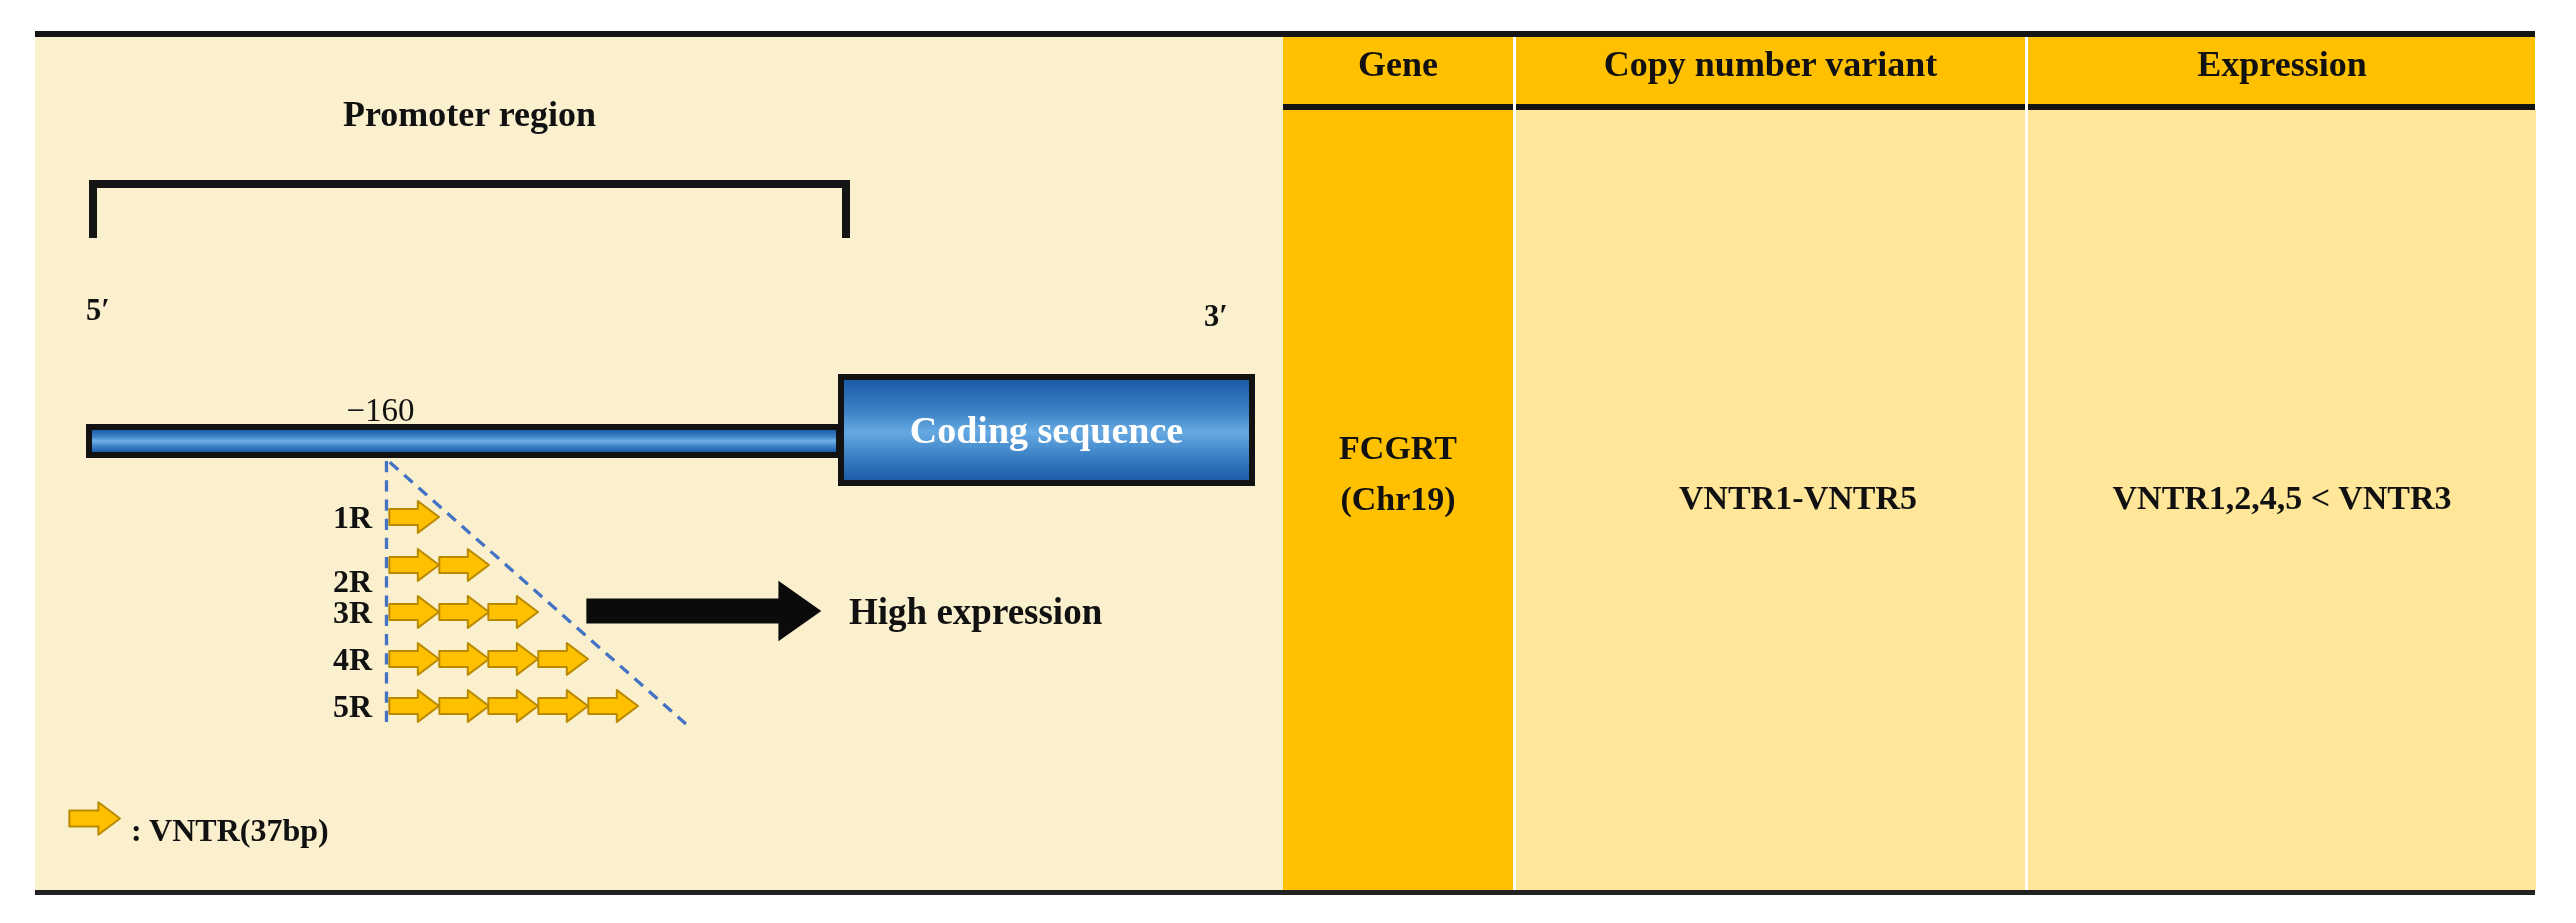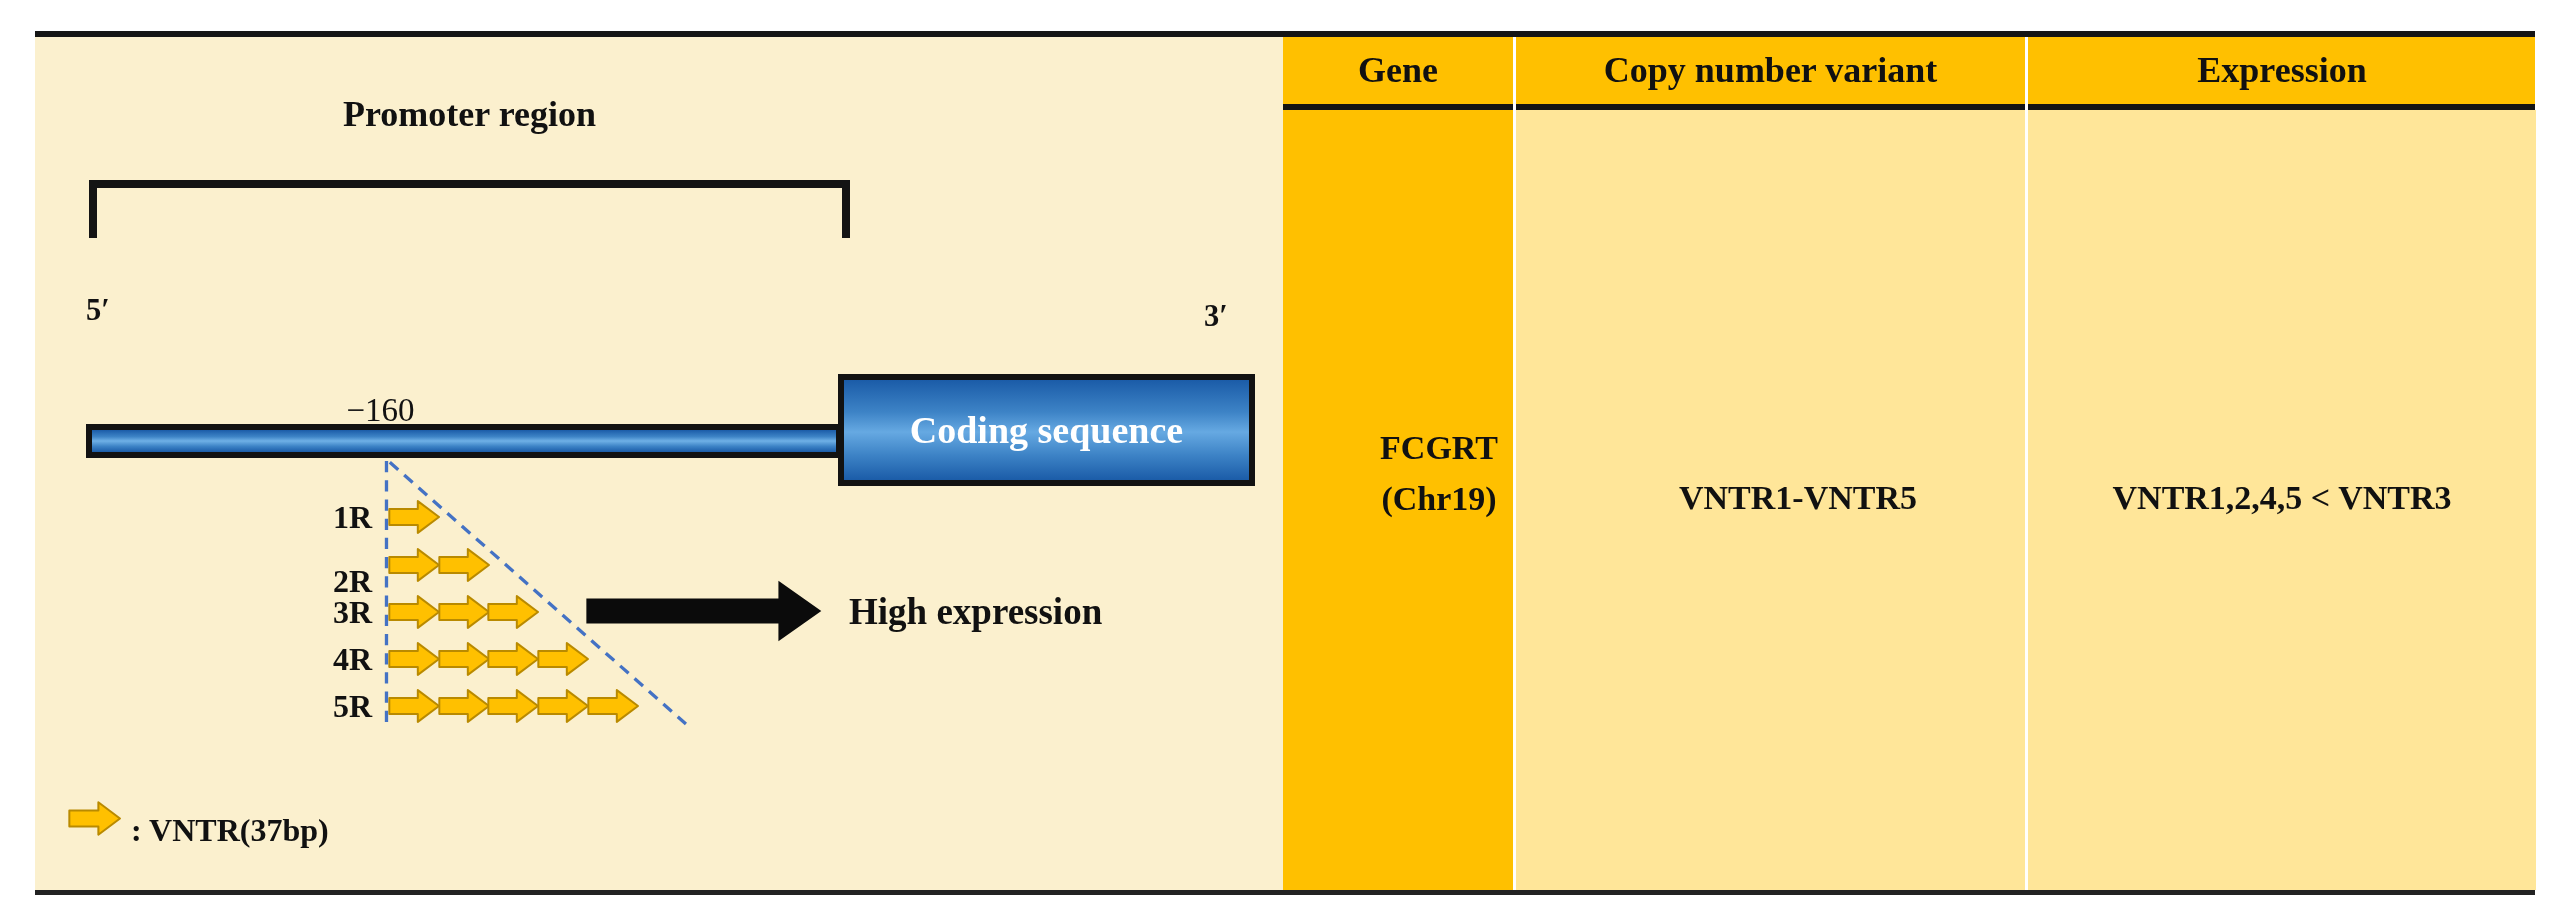--- a/index.html
+++ b/index.html
@@ -58,27 +58,27 @@
 
   
   .gene-col  { left: 1283px; top: 37px;  width: 230px; height: 853px; background: #FFC000; }
   .cnv-col   { left: 1516px; top: 110px; width: 509px; height: 780px; background: #FFE699; }
   .expr-col  { left: 2028px; top: 110px; width: 508px; height: 780px; background: #FFE699; }
   .header-band    { left: 1283px; top: 37px;  width: 1252px; height: 67px; background: #FFC000; }
   .header-divider { left: 1283px; top: 104px; width: 1252px; height: 6px; background: #141414; }
   .col-divider-1  { left: 1513px; top: 37px; width: 2.7px; height: 853px; background: #ffffff; }
   .col-divider-2  { left: 2025px; top: 37px; width: 2.7px; height: 853px; background: #ffffff; }
 
-  .th { top: 51px; text-align: center; font-size: 36px; line-height: 38px; }
+  .th { top: 45px; text-align: center; font-size: 36px; line-height: 38px; }
   .th-gene { left: 1283px; width: 230px; }
   .th-cnv  { left: 1516px; width: 509px; }
   .th-expr { left: 2028px; width: 508px; }
 
   .cell-gene { left: 1283px; top: 422px; width: 230px; text-align: center;
-               font-size: 34px; line-height: 51px; margin-left: 41px; }
+               font-size: 34px; line-height: 51px; }
   .cell-cnv  { left: 1516px; top: 479px; width: 564px; text-align: center;
                font-size: 34px; line-height: 38px; }
   .cell-expr { left: 2028px; top: 479px; width: 508px; text-align: center;
                font-size: 34px; line-height: 38px; }
 </style>
 </head>
 <body>
 
 <div class="canvas">
 

